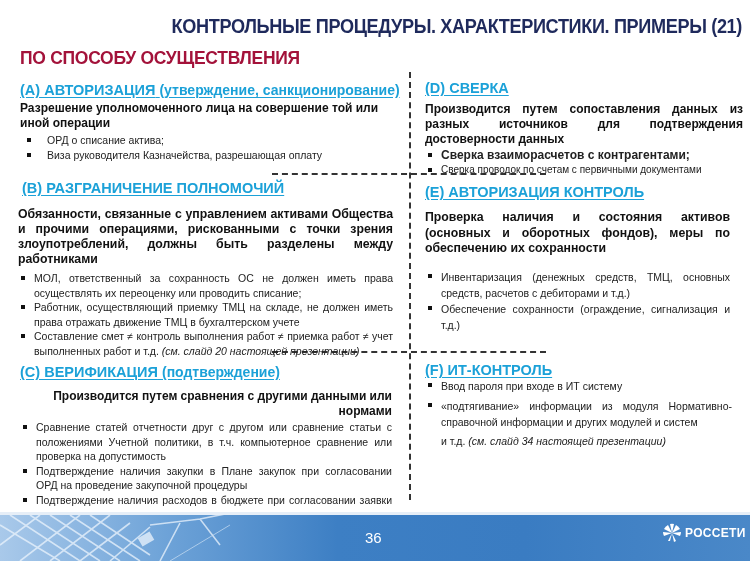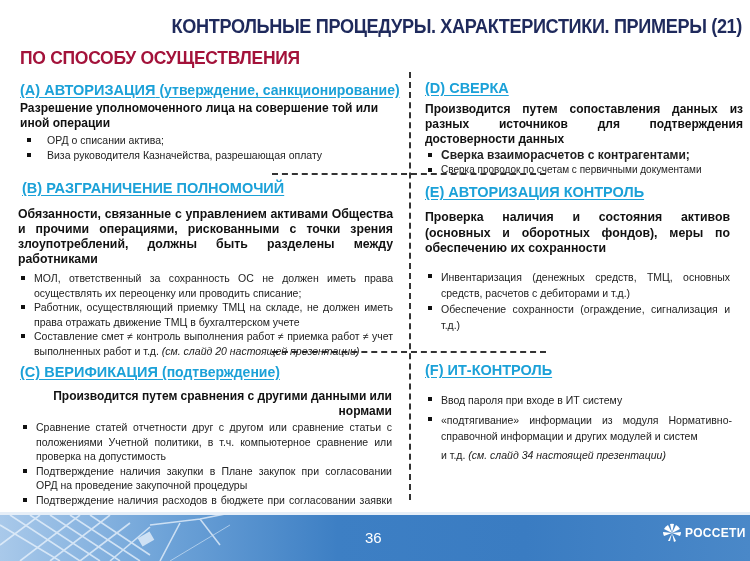--- a/index.html
+++ b/index.html
@@ -62,21 +62,21 @@
 <div class="dash-h" style="left:272px; top:173px; width:274px;"></div>
 <div class="dash-h" style="left:272px; top:351px; width:274px;"></div>
 
 <div class="sec" style="left:20px; top:82px; width:368px;">
   <div class="sec-head">
     <span>(А)  АВТОРИЗАЦИЯ</span>
     <span class="sub">(утверждение, санкционирование)</span>
   </div>
   <div class="lead" style="margin-top:3px; text-align:left;">Разрешение уполномоченного лица на совершение той или иной операции</div>
   <ul class="bl wide" style="margin-top:2px;">
-    <li>ОРД о списании актива;</li>
+    <li>ОРД о списание актива;</li>
     <li>Виза руководителя Казначейства, разрешающая оплату</li>
   </ul>
 </div>
 
 <div class="sec" style="left:18px; top:180px; width:375px;">
   <div class="sec-head" style="margin-left:4px;">
     <span>(В)  РАЗГРАНИЧЕНИЕ ПОЛНОМОЧИЙ</span>
   </div>
   <div class="lead" style="margin-top:11px; font-size:12.3px;">Обязанности, связанные с управлением активами Общества и прочими операциями, рискованными с точки зрения злоупотреблений, должны быть разделены между работниками</div>
   <ul class="bl" style="margin-top:4px;">
@@ -122,21 +122,21 @@
   <ul class="bl" style="margin-top:12px;">
     <li style="line-height:16px;">Инвентаризация (денежных средств, ТМЦ, основных средств, расчетов с дебиторами и т.д.)</li>
     <li style="line-height:16px;">Обеспечение сохранности (ограждение, сигнализация и т.д.)</li>
   </ul>
 </div>
 
 <div class="sec" style="left:425px; top:362px; width:307px;">
   <div class="sec-head">
     <span>(F)  ИТ-КОНТРОЛЬ</span>
   </div>
-  <ul class="bl" style="margin-top:14px;">
+  <ul class="bl" style="">
     <li style="line-height:17px;">Ввод пароля при входе в ИТ систему</li>
     <li style="line-height:16px; margin-top:3px;">«подтягивание» информации из модуля Нормативно-справочной информации и других модулей и систем</li>
   </ul>
   <div style="padding-left:16px; font-size:10.5px; line-height:16px; margin-top:3px; color:#222;">
     <span>и т.д.</span>
     <span class="it">(см. слайд 34 настоящей презентации)</span>
   </div>
 </div>
 
 <div class="footer-top"></div>

